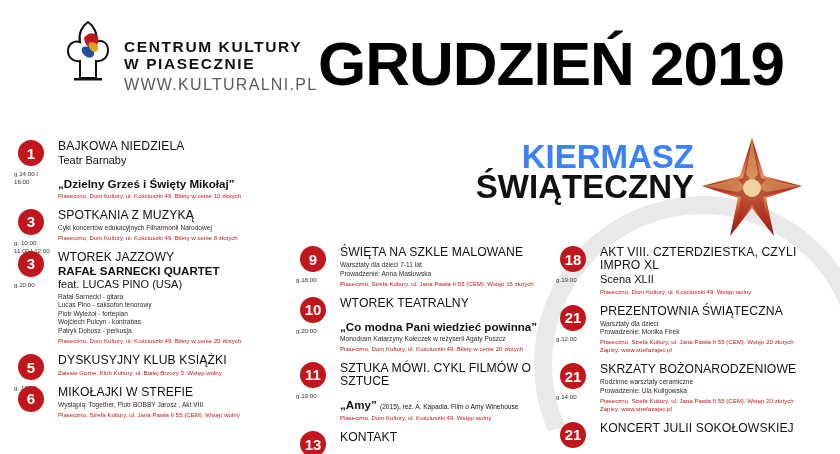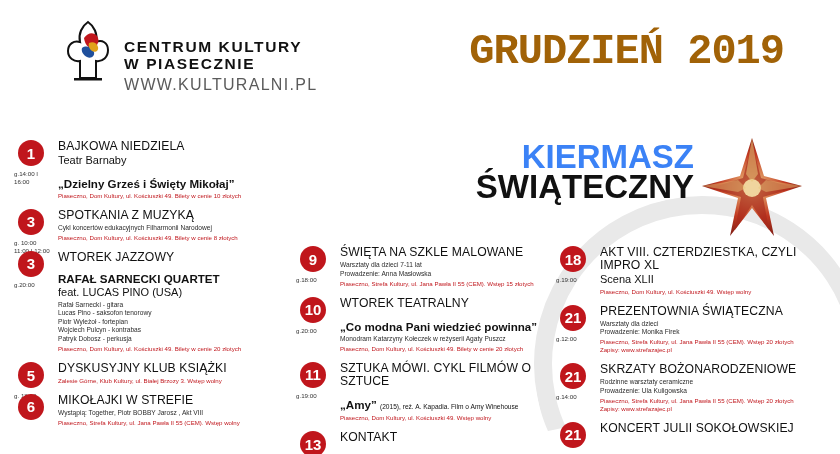--- a/index.html
+++ b/index.html
@@ -20,23 +20,22 @@
   .logo-text{padding-top:20px;}
   .logo-l1,.logo-l2{
     font-size:15.5px;font-weight:bold;letter-spacing:1.6px;line-height:17px;color:#111;
   }
   .logo-url{
     font-size:16px;letter-spacing:1.3px;color:#5b5b5b;margin-top:4px;
   }
 
   .month-title{
     position:absolute;right:56px;top:28px;
-    font-size:42px;font-weight:bold;letter-spacing:-1px;color:#a16207;
+    font-size:62px;font-weight:bold;letter-spacing:-1px;color:#000000;
     white-space:nowrap;
-    font-family:Liberation Mono, monospace;
   }
 
   
   .kiermasz{
     position:absolute;right:146px;top:142px;text-align:right;line-height:0.92;
   }
   .kiermasz .l1{font-size:33px;font-weight:bold;color:#3b82f6;letter-spacing:0px;}
   .kiermasz .l2{font-size:33px;font-weight:bold;color:#111;letter-spacing:0px;}
 
   .star-wrap{position:absolute;right:30px;top:136px;width:116px;height:104px;}
@@ -65,21 +64,21 @@
     position:absolute;left:0;top:30px;width:40px;
     font-size:6.2px;color:#333;line-height:8px;text-align:left;
   }
   .ev-title{
     font-size:12.2px;font-weight:normal;color:#111;line-height:13px;letter-spacing:.1px;
     text-transform:uppercase;
   }
   .ev-sub{
     font-size:11px;color:#111;line-height:13px;margin-top:1px;
   }
-  .ev-sub-b{font-weight:bold;font-size:11.6px;line-height:13px;color:#111;margin-top:8px;}
+  .ev-sub-b{font-weight:bold;font-size:11.6px;line-height:13px;color:#111;}
   .ev-quote{
     font-size:11.6px;font-weight:bold;color:#111;line-height:13px;margin-top:10px;
   }
   .ev-desc{
     font-size:6.6px;color:#2b2b2b;line-height:8.6px;margin-top:2px;
   }
   .ev-venue{
     font-size:6.1px;color:#c0161c;line-height:8px;margin-top:1.5px;
   }
   .ev-list{

